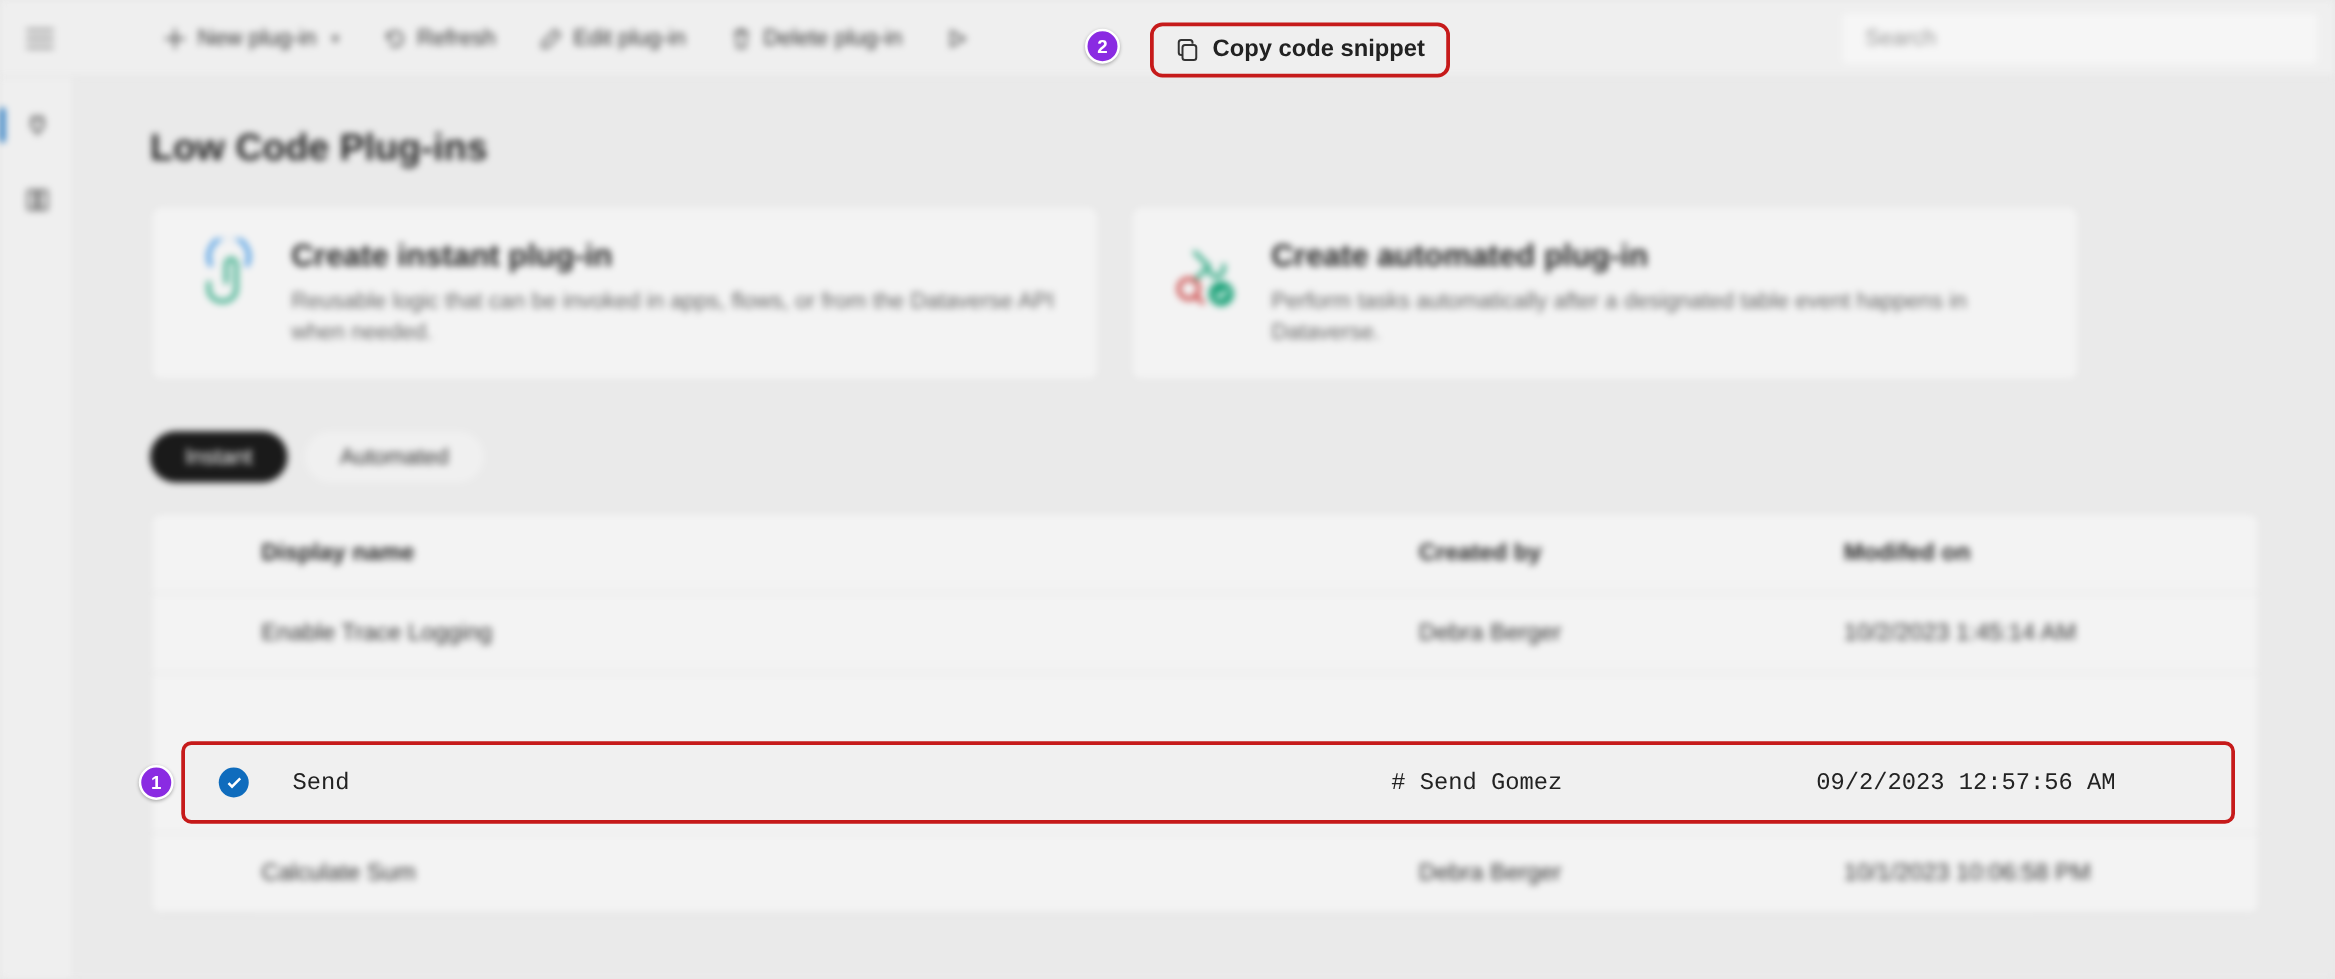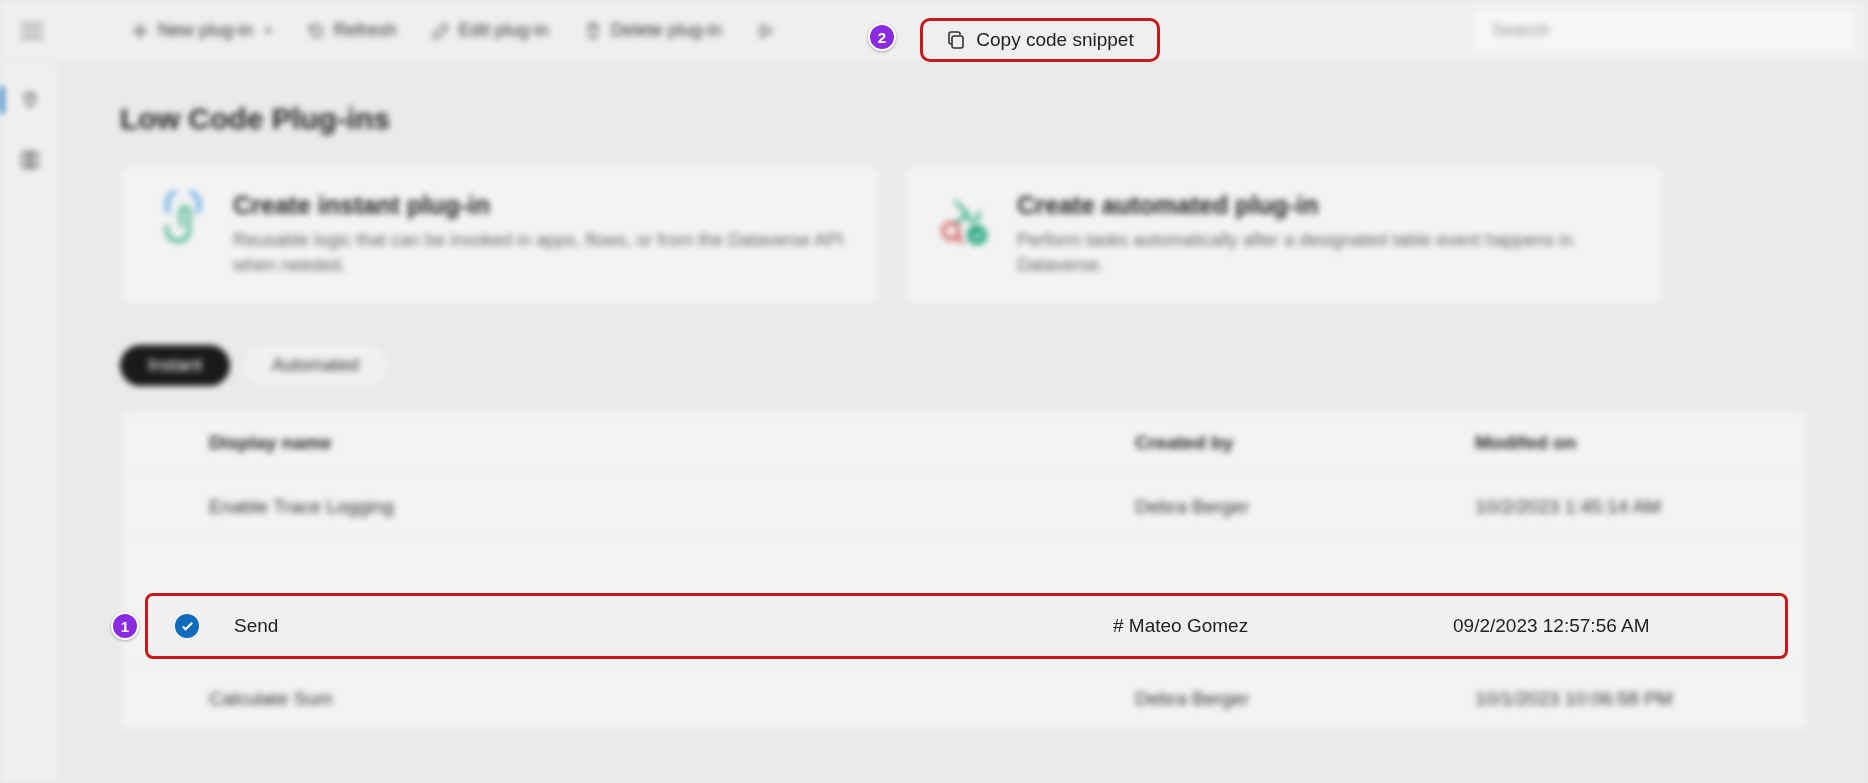--- a/index.html
+++ b/index.html
@@ -159,36 +159,38 @@
   background:#efefef;
   border:3px solid #c61a1a;
   border-radius:10px;
   display:flex;
   align-items:center;
   justify-content:center;
   gap:10px;
   font-size:19px;
   color:#222;
   pointer-events:auto;
+  font-weight:bold;
 }
 .selected-row {
   position:absolute;
   top:593px;
   left:145px;
   right:80px;
   height:66px;
   background:#f0f0f0;
   border:3px solid #c61a1a;
   border-radius:8px;
   display:grid;
   grid-template-columns: 78px 1fr 340px 340px;
   align-items:center;
   font-size:19px;
   color:#222;
   pointer-events:auto;
+  font-family:Liberation Mono, monospace;
 }
 .selected-row .cell{padding:0 8px;}
 .check-circle {
   width:24px;height:24px;border-radius:50%;background:#0f6cbd;display:flex;align-items:center;justify-content:center;margin:0 auto;
 }
 .check-circle svg{width:15px;height:15px;color:#fff;}
 
 .callout {
   position:absolute;
   width:28px;height:28px;border-radius:50%;
@@ -365,19 +367,19 @@
 
   <div class="selected-row">
     <div class="cell check-slot">
       <div class="check-circle">
         <svg viewBox="0 0 16 16">
             <path d="M3 8l3 3 7-7" stroke="#fff" stroke-width="2.2" fill="none"></path>
           </svg>
       </div>
     </div>
     <div class="cell">Send</div>
-    <div class="cell"># Mateo Gomez</div>
+    <div class="cell"># Send Gomez</div>
     <div class="cell">09/2/2023 12:57:56 AM</div>
   </div>
 
   <div class="callout c1">1</div>
   <div class="callout c2">2</div>
 </div>
 
 </body></html>

